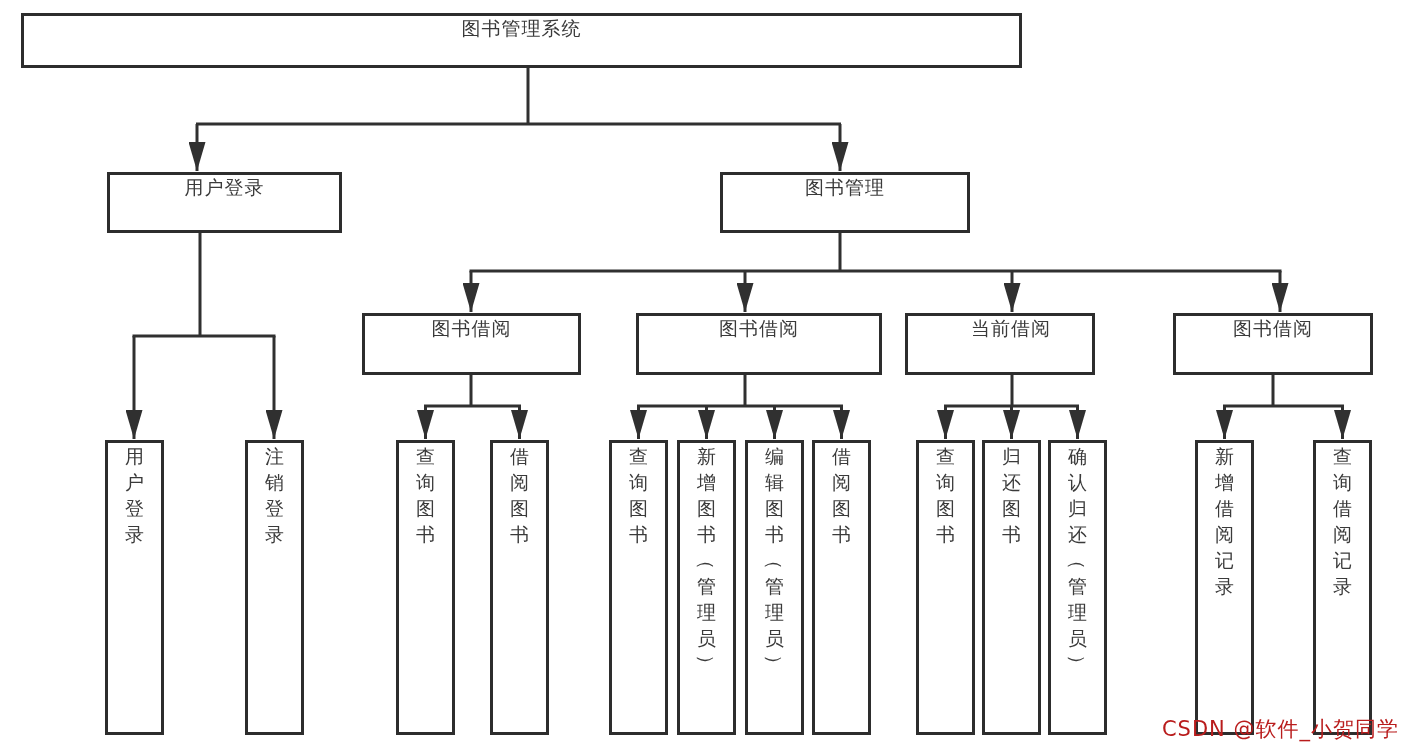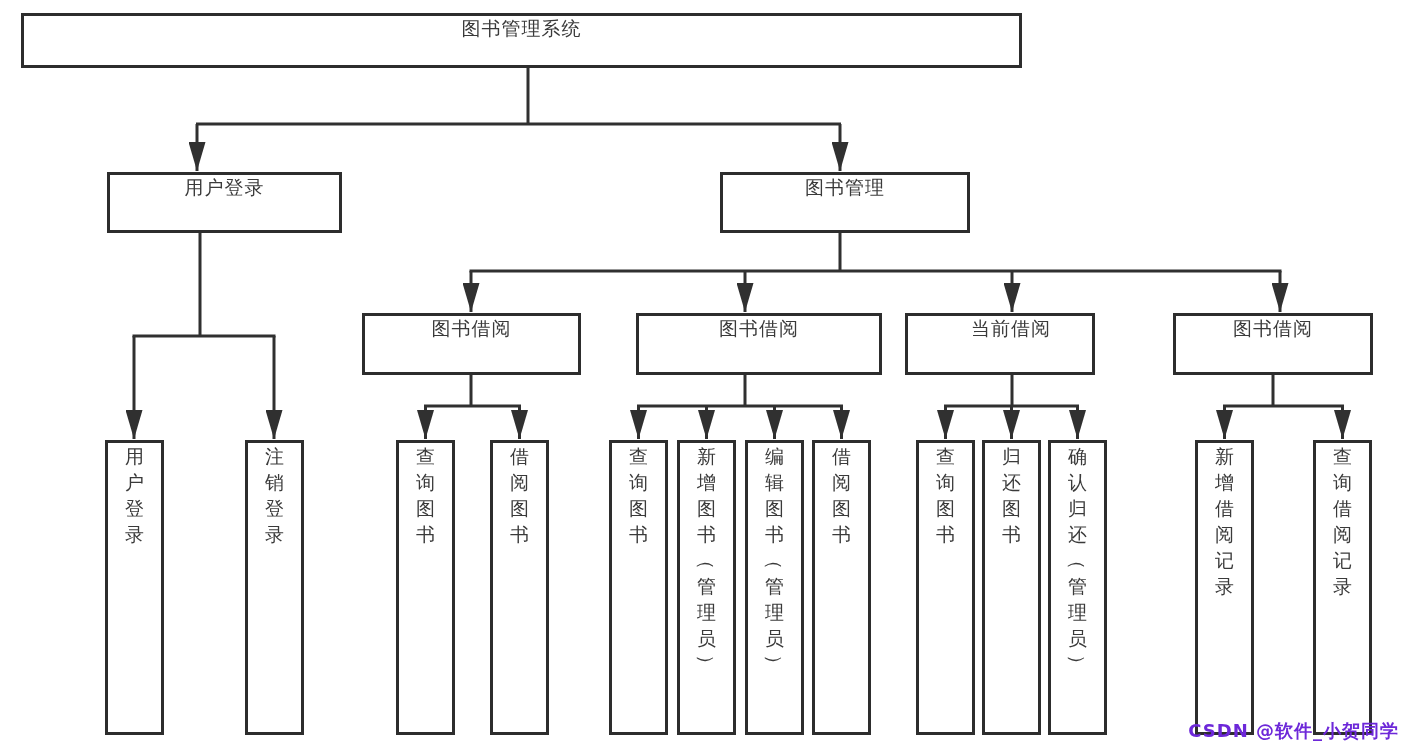--- a/index.html
+++ b/index.html
@@ -21,21 +21,21 @@
     align-items:center; justify-content:center;
   }
   .vchar {
     height:26px; width:26px; display:flex;
     align-items:center; justify-content:center;
     font-size:19px; line-height:26px;
   }
   .vparen { transform:rotate(90deg); }
   .watermark {
     position:absolute; right:6px; bottom:4px; z-index:5;
-    font-size:18px; color:#6d28d9; letter-spacing:1px; white-space:nowrap;font-weight:bold;
+    font-size:21px; color:#b91c1c; letter-spacing:1px; white-space:nowrap;
   }
 </style>
 </head>
 <body>
 
 <svg id="connectors" viewBox="0 0 1405 747" xmlns="http://www.w3.org/2000/svg">
   <defs>
     <marker id="arrow" markerUnits="userSpaceOnUse" markerWidth="29" markerHeight="17" refX="29" refY="8.5" orient="auto">
       <polygon points="0,0 0,17 29,8.5" fill="#303030"></polygon>
     </marker>

